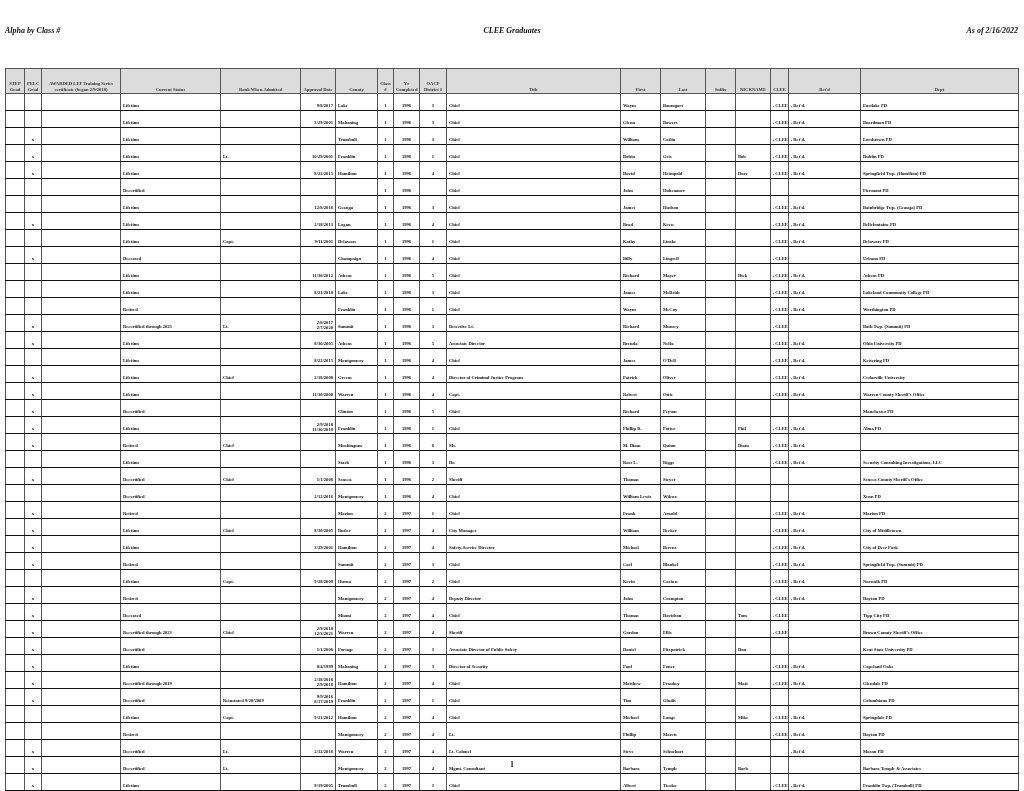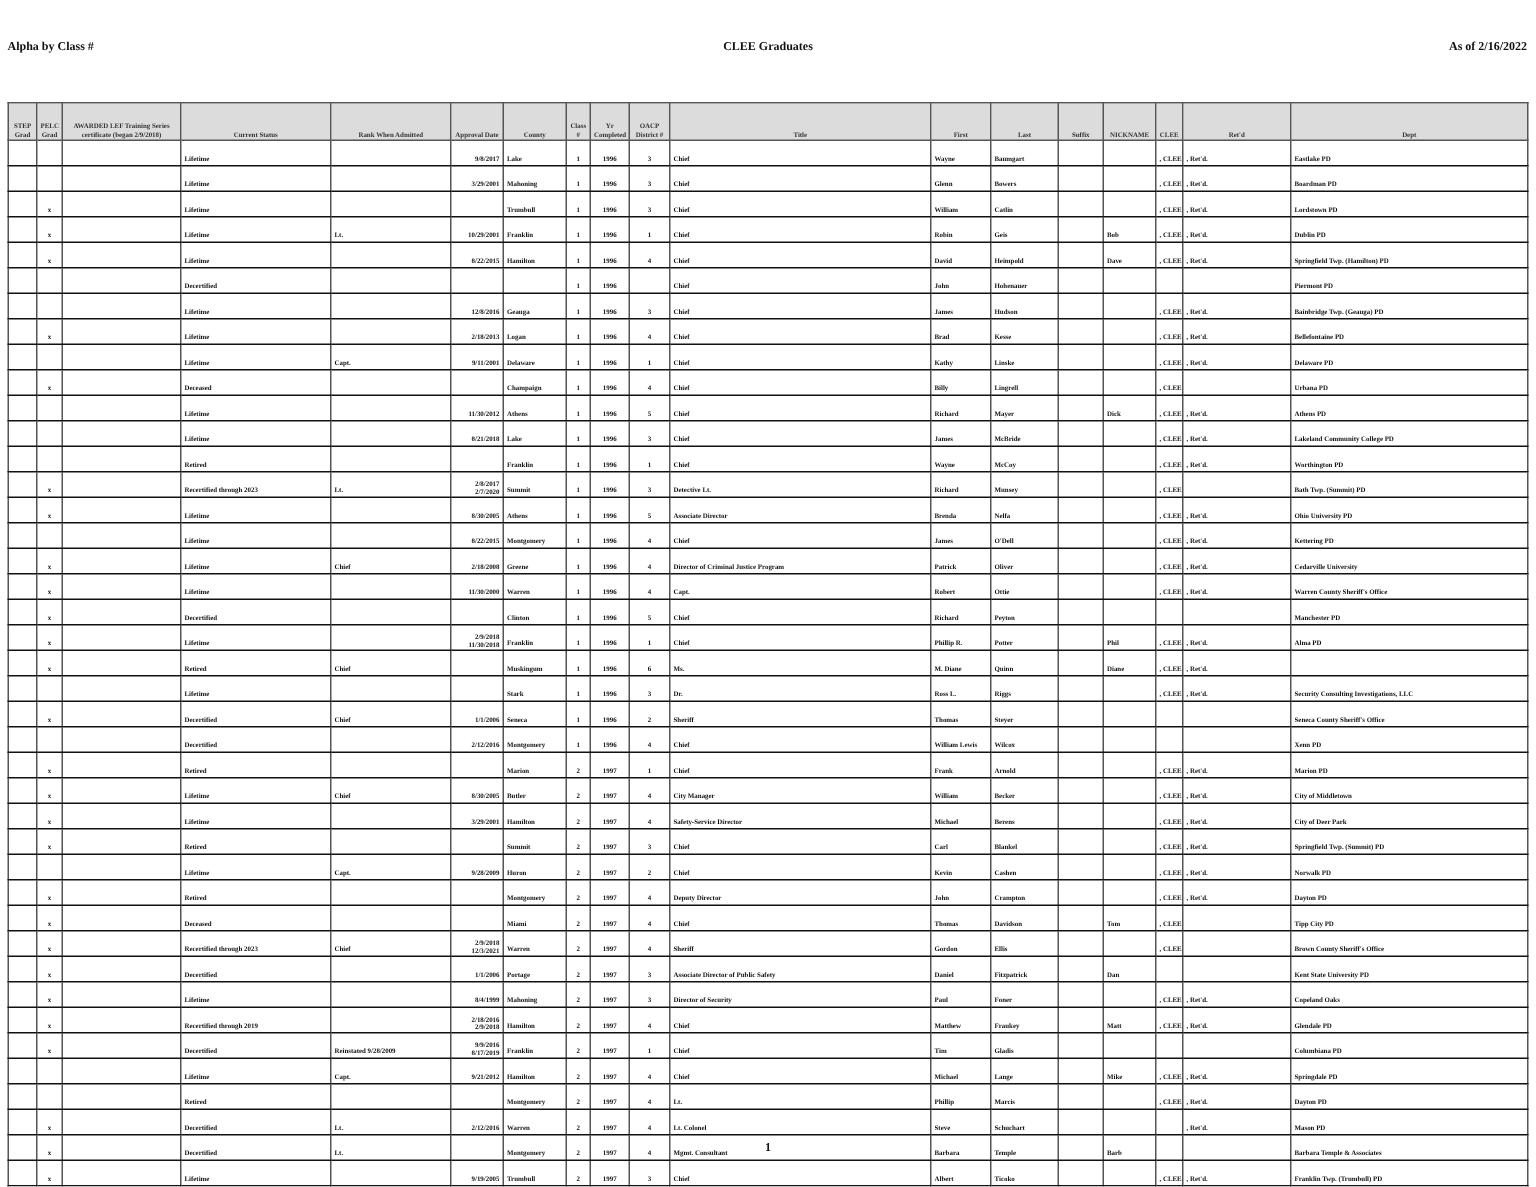--- a/index.html
+++ b/index.html
@@ -1,17 +1,17 @@
 <!DOCTYPE html>
 <html><head>
 <meta charset="utf-8">
 <style>
   html,body{margin:0;padding:0;background:#fff;}
   body{width:1024px;height:791px;position:relative;overflow:hidden;font-family:"Liberation Serif",serif;color:#111;}
-  .hdr{position:absolute;top:26px;font-size:8px;font-weight:bold;}
+  .hdr{position:absolute;top:26px;font-size:8px;font-weight:bold;font-style:italic;}
   #h-left{left:5px;}
   #h-center{left:0;width:1024px;text-align:center;}
   #h-right{right:6px;}
   table{position:absolute;left:5px;top:68px;border-collapse:collapse;table-layout:fixed;width:1013px;}
   th,td{border:1px solid #555;padding:0 2px;font-size:4.6px;line-height:6px;white-space:nowrap;overflow:hidden;}
   th{background:#dcdcdc;height:24px;font-weight:bold;text-align:center;vertical-align:bottom;white-space:normal;color:#333;}
   td{height:15px;font-weight:bold;vertical-align:bottom;padding-bottom:1px;}
   tr.row td{border-top:1.5px solid #111;border-bottom:1.5px solid #111;}
   td.c{text-align:center;}
   td.r{text-align:right;}

